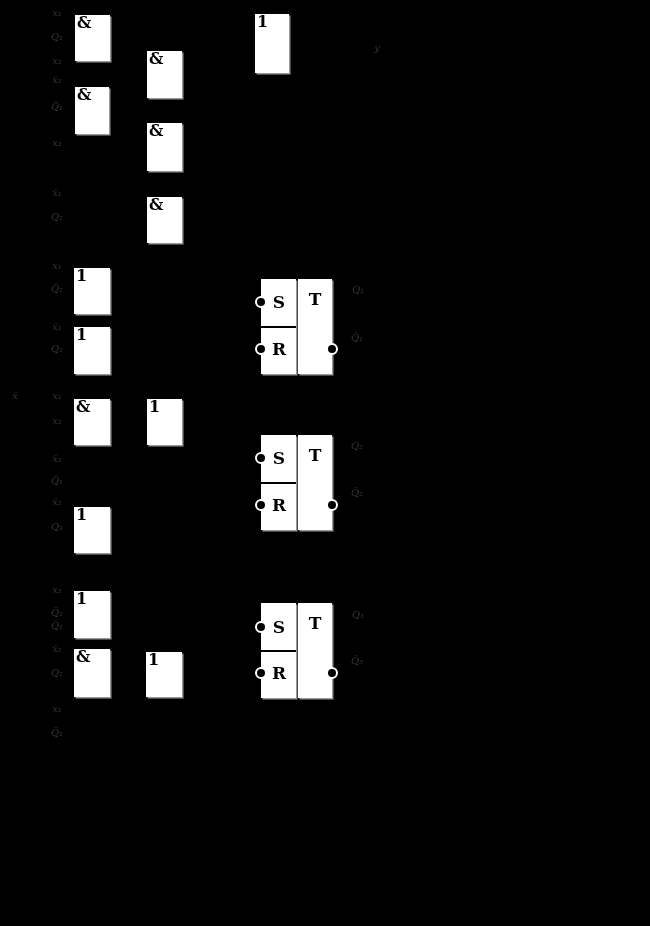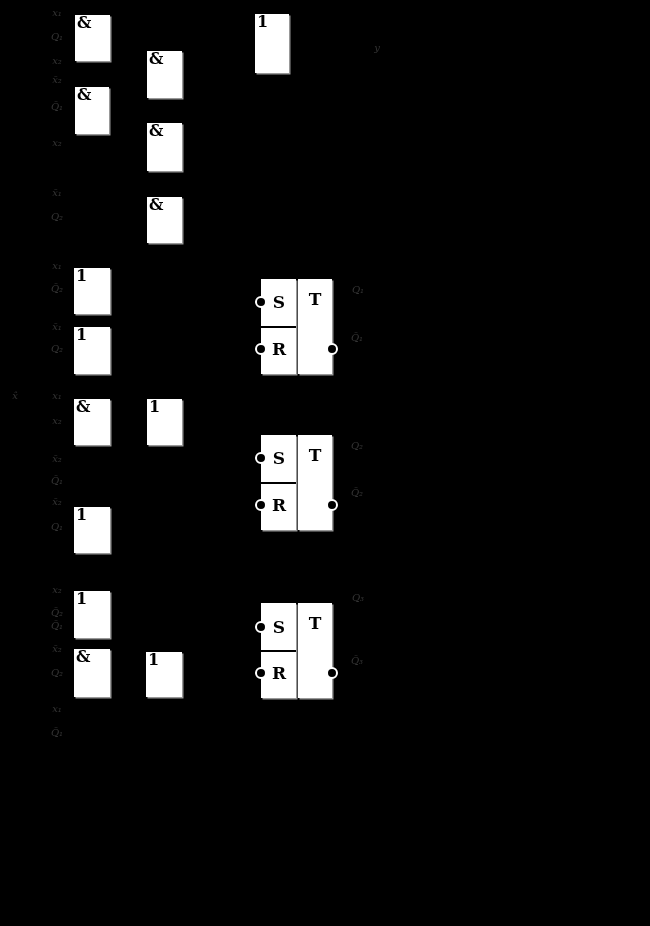--- a/index.html
+++ b/index.html
@@ -141,15 +141,15 @@
     <div class="sig-label" style="left: 57px; top: 649px;">x̄₂</div>
     <div class="sig-label" style="left: 57px; top: 673px;">Q₂</div>
     <div class="sig-label" style="left: 57px; top: 709px;">x₁</div>
     <div class="sig-label" style="left: 57px; top: 733px;">Q̄₁</div>
     <div class="sig-label" style="left: 15px; top: 396px;">x̂</div>
     <div class="sig-label" style="left: 377px; top: 48px;">y</div>
     <div class="sig-label" style="left: 358px; top: 290px;">Q₁</div>
     <div class="sig-label" style="left: 357px; top: 338px;">Q̄₁</div>
     <div class="sig-label" style="left: 357px; top: 446px;">Q₂</div>
     <div class="sig-label" style="left: 357px; top: 493px;">Q̄₂</div>
-    <div class="sig-label" style="left: 358px; top: 598px;">Q₃</div>
+    <div class="sig-label" style="left: 358px; top: 615px;">Q₃</div>
     <div class="sig-label" style="left: 357px; top: 661px;">Q̄₃</div>
   </div>
 
 </body></html>

